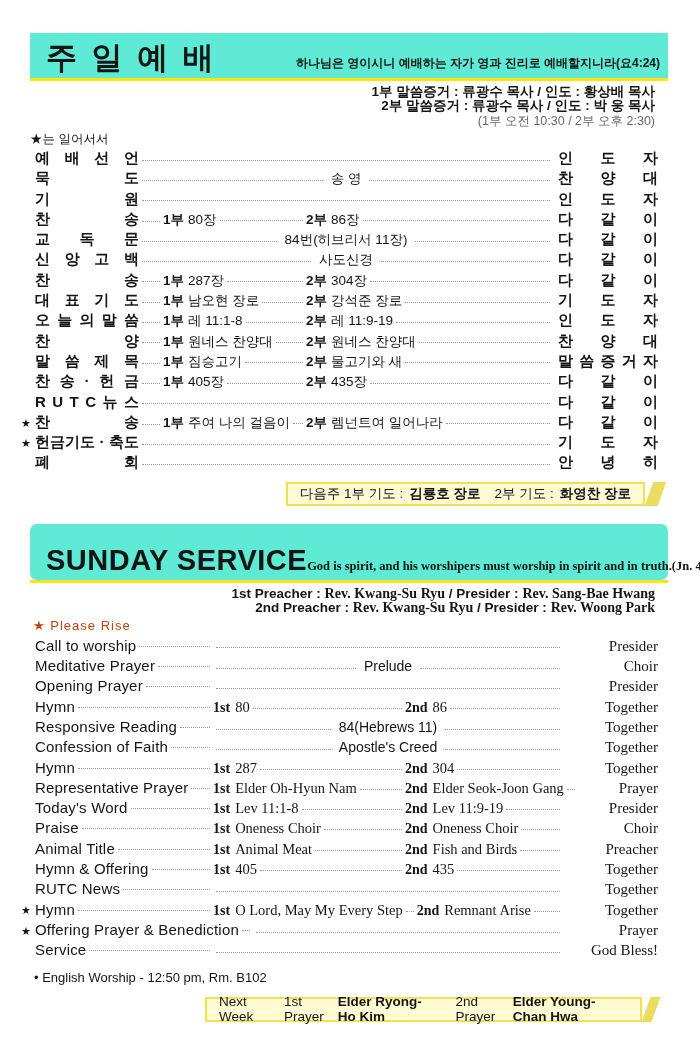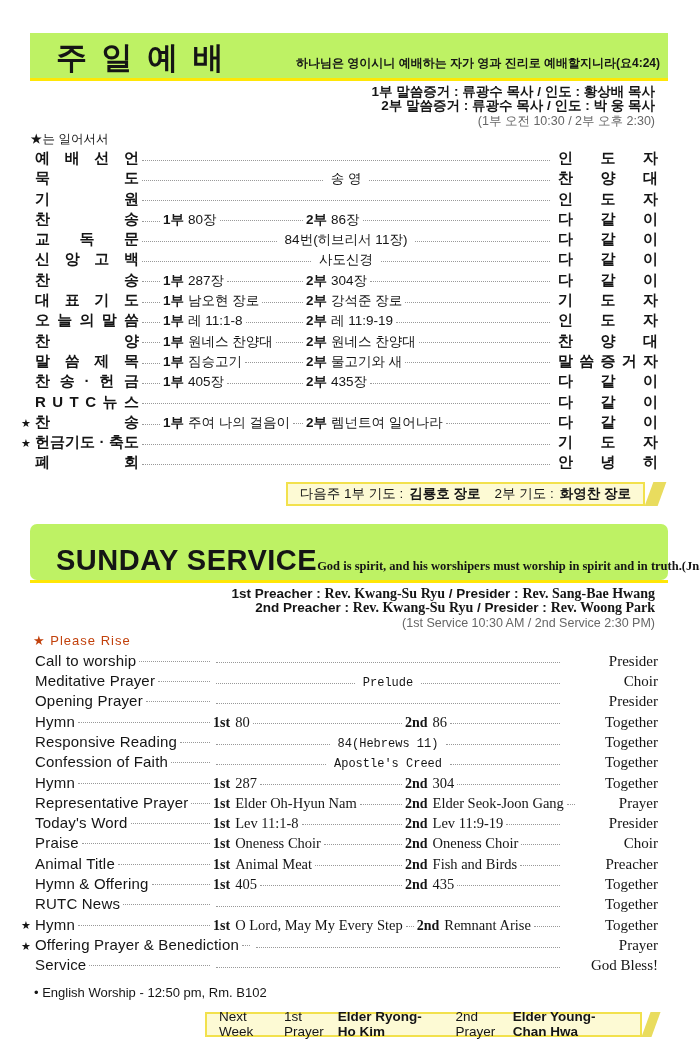--- a/index.html
+++ b/index.html
@@ -9,25 +9,25 @@
     color: #151515;
     font-family: "Liberation Sans", sans-serif;
     padding-top: 33px;
     overflow: hidden;
     position: relative;
   }
 
   
   .band {
     margin: 0 32px 0 30px;
-    background: #bef264;
+    background: #5eead4;
     display: flex;
     justify-content: space-between;
     align-items: flex-end;
-    padding: 3px 8px 5px 26px;
+    padding: 3px 8px 5px 16px;
   }
   .band .title { font-weight: bold; line-height: 1; white-space: nowrap; }
   #band-k { height: 45px; }
   #band-k .title { font-size: 31px; letter-spacing: 3px; }
   #band-e { height: 56px; border-radius: 7px; }
   #band-e .title { font-size: 29px; letter-spacing: 0.5px; }
   .band .verse { font-size: 12px; font-weight: bold; white-space: nowrap; padding-bottom: 1px; }
   #band-e .verse { font-family: "Liberation Serif", serif; font-size: 12.5px; }
   .rule { margin: 0 32px 0 30px; height: 3px; background: #ffe606; }
 
@@ -59,21 +59,21 @@
   .k .part1 { min-width: 143px; }
   .e .part1 { min-width: 192px; }
   .part2 { flex: 1 1 auto; }
   .tag { font-weight: bold; }
   .k .tag { font-size: 13.5px; }
   .k .val { font-size: 13.5px; margin-left: 4px; }
   .e .tag { font-family: "Liberation Serif", serif; font-size: 14px; }
   .e .val { font-family: "Liberation Serif", serif; font-size: 14.5px; margin-left: 5px; }
   .center { flex: 0 0 auto; padding: 0 5px; }
   .k .center { font-size: 13.5px; }
-  .e .center { font-family: Liberation Mono, monospace; font-size: 12px; }
+  .e .center { font-family: Liberation Sans, sans-serif; font-size: 14px; }
   .right { margin-left: 5px; }
   .k .right { flex: 0 0 100px; font-size: 15px; font-weight: 600; text-align: justify; text-align-last: justify; }
   .e .right { flex: 0 0 90px; font-family: "Liberation Serif", serif; font-size: 15px; text-align: right; }
 
   
   .nw-wrap { display: flex; align-items: stretch; }
   .nw-k { justify-content: flex-end; margin: 8px 38px 0 0; height: 24px; }
   .nw-e { margin: 12px 44px 0 205px; height: 25px; }
   .nw-bar {
     background: #fdfad4; border: 2px solid #f2e14d;
@@ -351,21 +351,20 @@
       <span class="pname">Rev. Kwang-Su Ryu</span>
       <span>/ Presider :</span>
       <span class="pname">Rev. Sang-Bae Hwang</span>
     </div>
     <div class="bold-line">
       <span>2nd Preacher :</span>
       <span class="pname">Rev. Kwang-Su Ryu</span>
       <span>/ Presider :</span>
       <span class="pname">Rev. Woong Park</span>
     </div>
-    <div class="time">(1st Service 10:30 AM / 2nd Service 2:30 PM)</div>
   </div>
 
   <div class="rise-e">★ Please Rise</div>
 
   <div class="rows e" id="rows-e">
       <div class="row">
         <span class="star"></span>
         <span class="lblbox">
           <span class="lbl">Call to worship</span>
           <span class="leader"></span>

